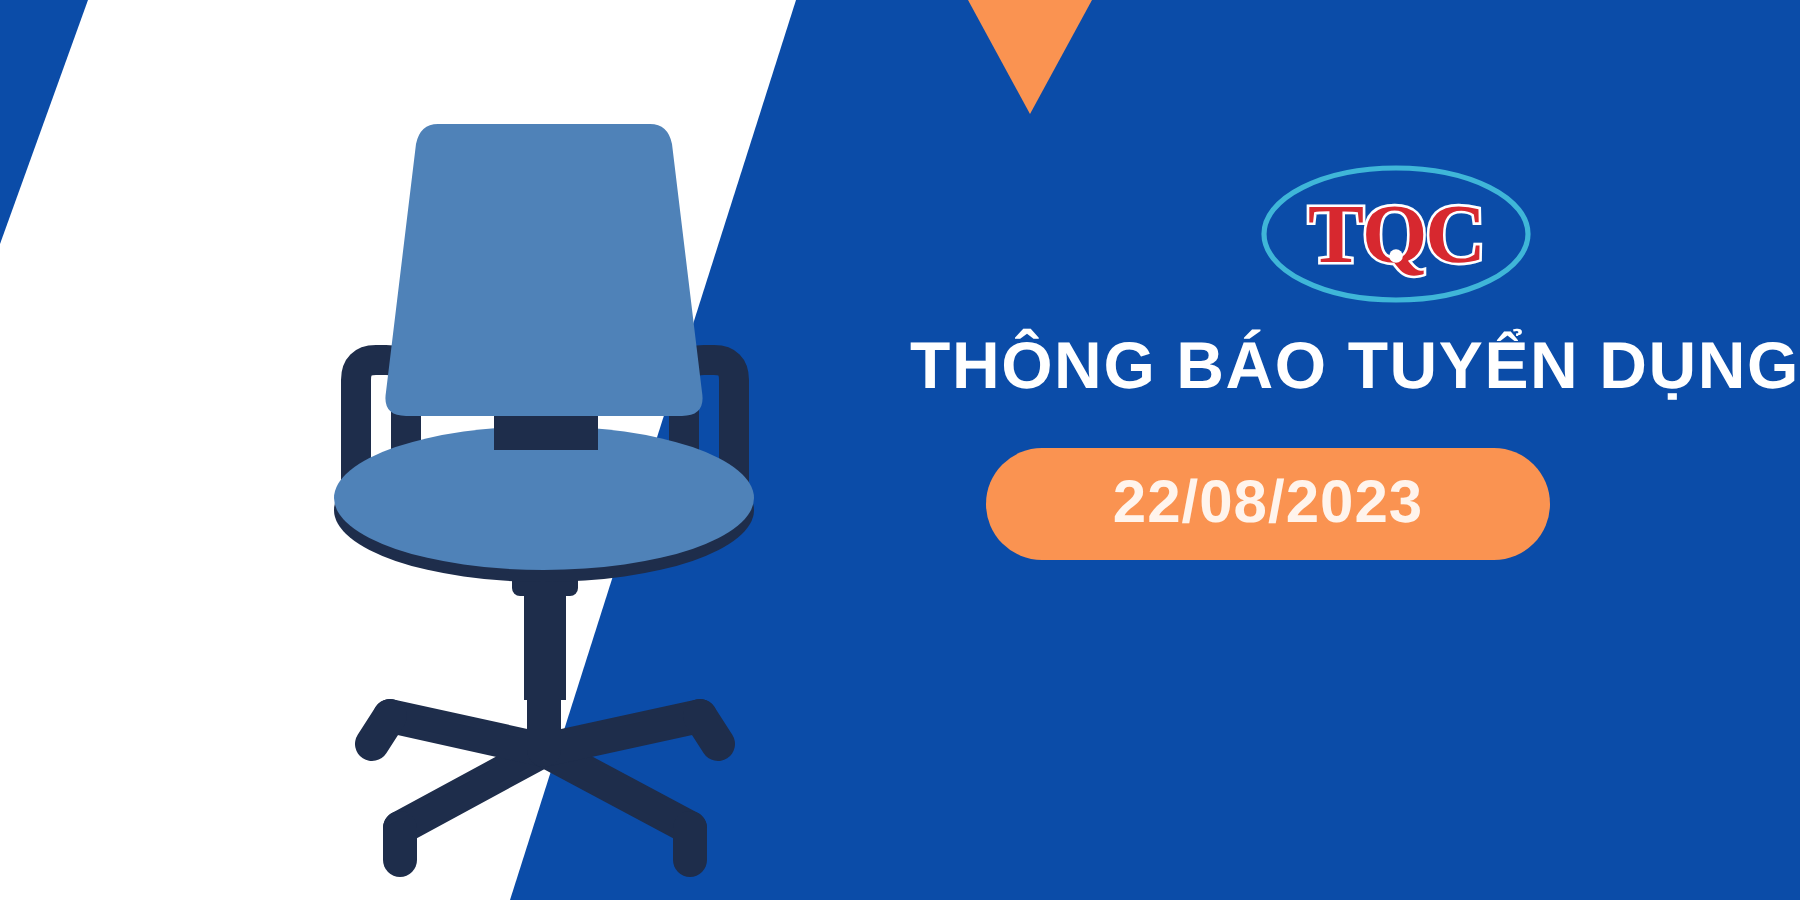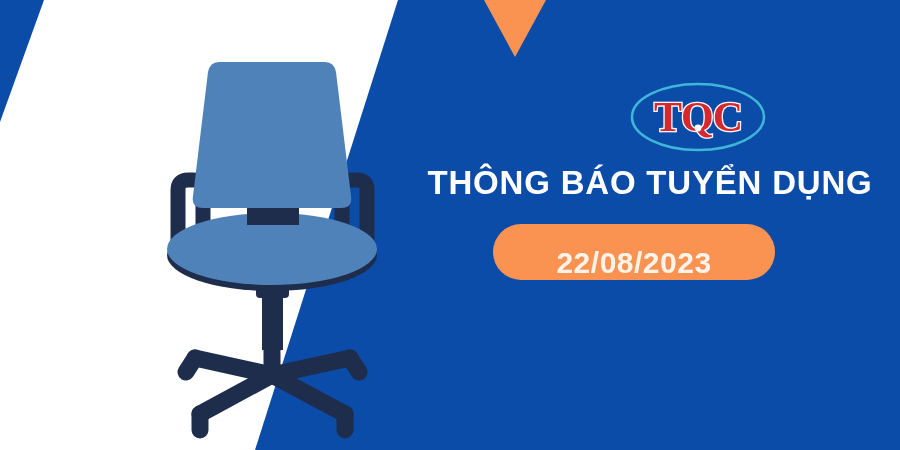--- a/index.html
+++ b/index.html
@@ -42,38 +42,38 @@
   #logo-svg {
     width: 140px;
     height: 78px;
     display: block;
   }
   #headline {
     position: absolute;
     left: 0;
     top: 163px;
     width: 500px;
-    text-align: center;
+    text-align: right;
     color: #ffffff;
     font-size: 33px;
     font-weight: bold;
     letter-spacing: 0.8px;
     line-height: 40px;
     white-space: nowrap;
   }
   #date-badge {
     position: absolute;
     left: 93px;
     top: 224px;
     width: 282px;
     height: 56px;
     border-radius: 28px;
     background: #FA9351;
     display: flex;
-    align-items: flex-end;
+    align-items: center;
     justify-content: center;
   }
   #date-text {
     color: #FFF4EC;
     font-size: 30px;
     font-weight: bold;
     letter-spacing: 0.5px;
   }
 </style>
 </head>

